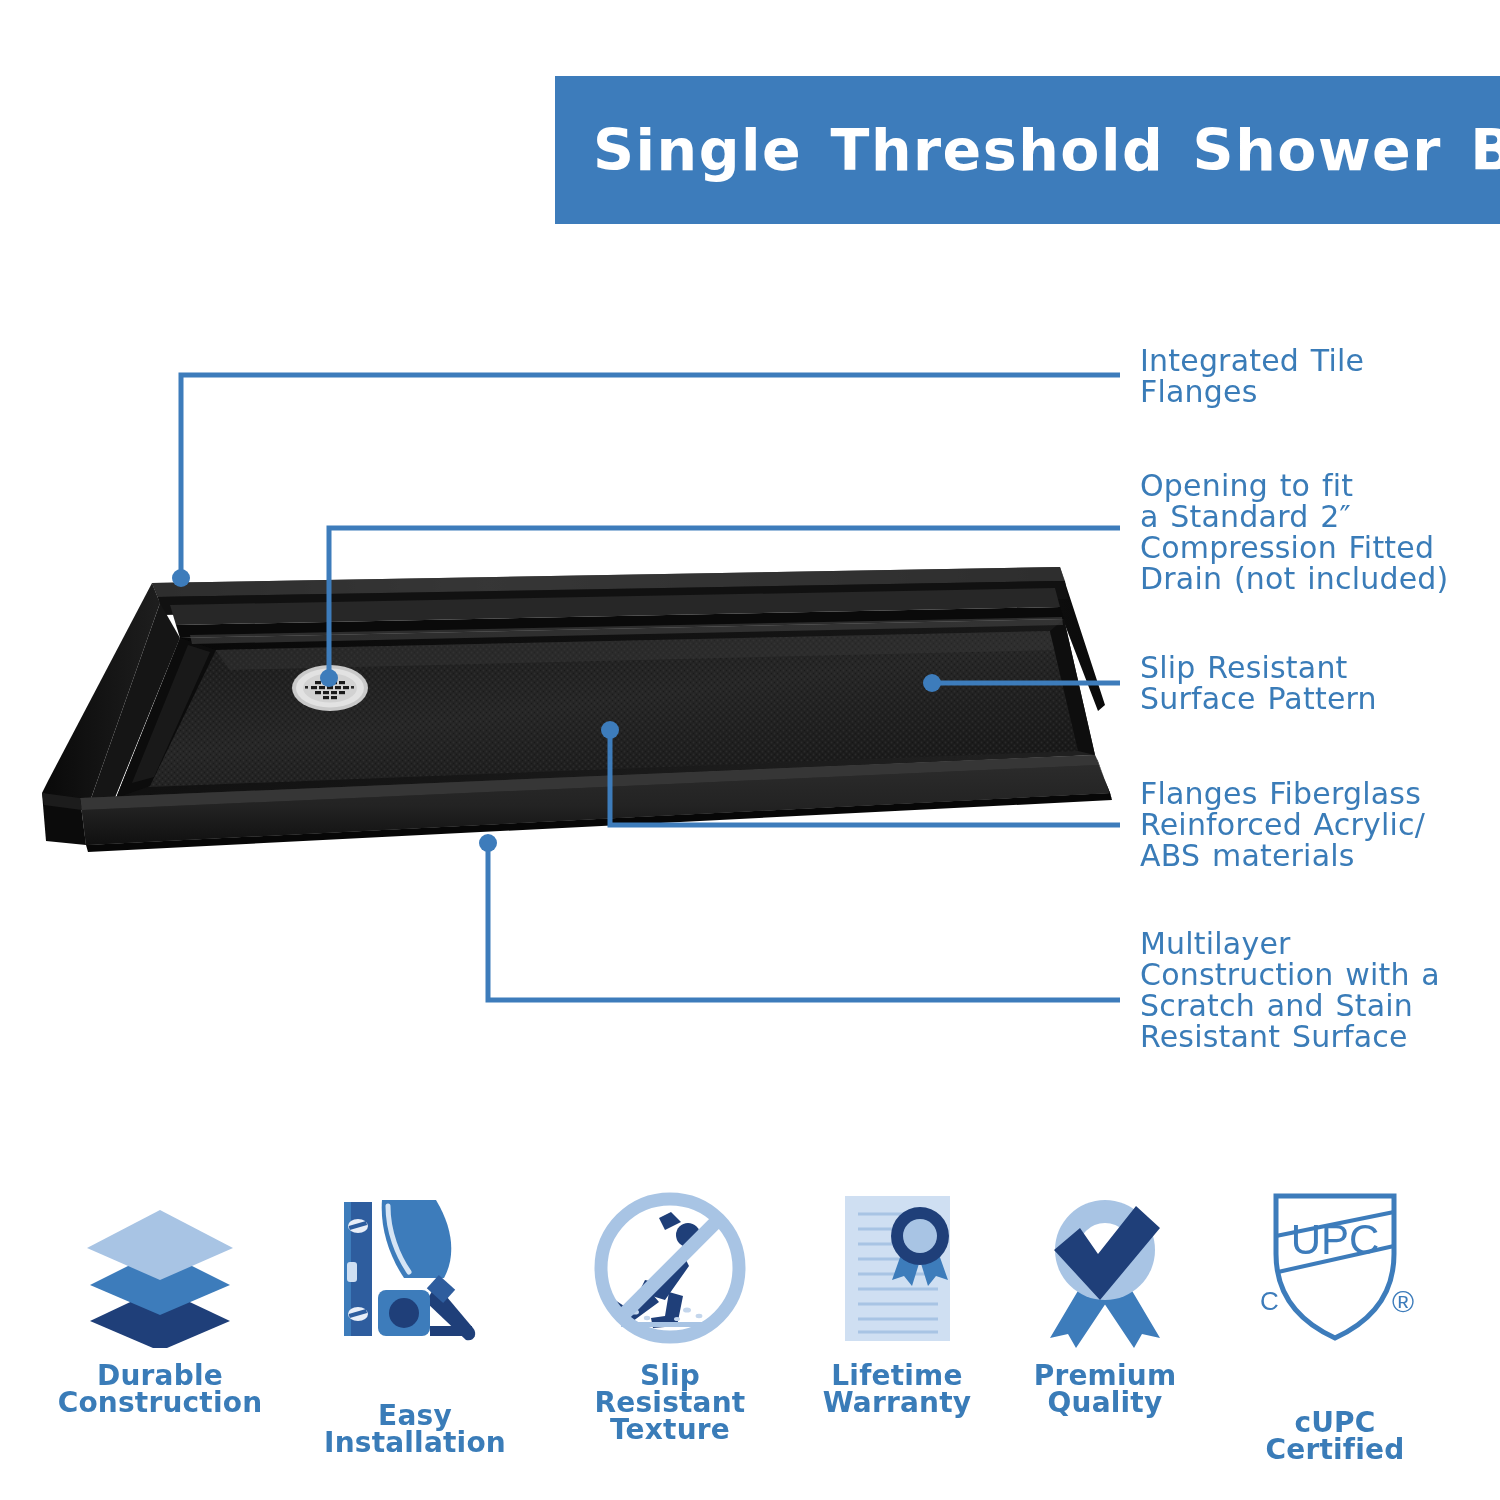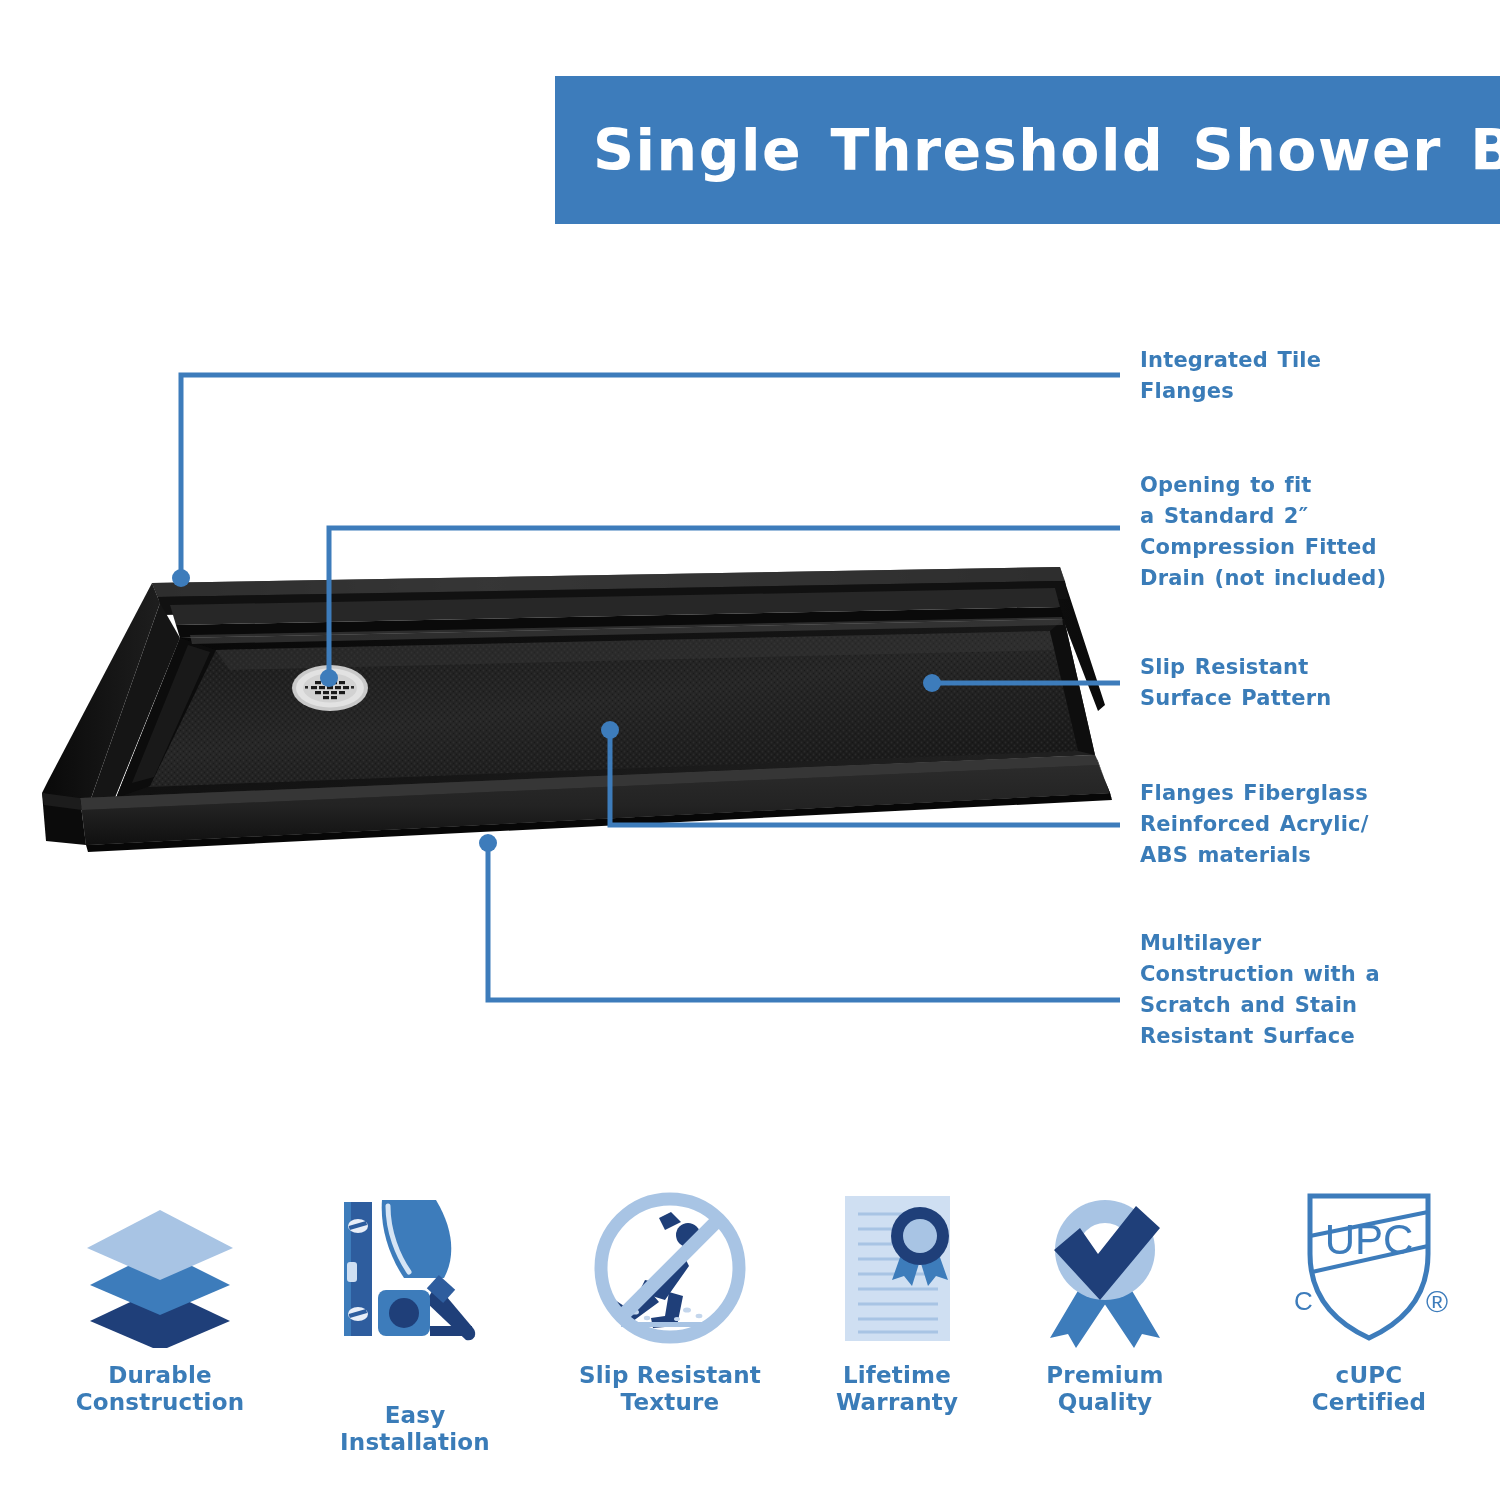--- a/index.html
+++ b/index.html
@@ -26,22 +26,22 @@
     word-spacing:7px;
     margin-left:38px;
     white-space:nowrap;
     font-family:"DejaVu Sans", sans-serif;
   }
 
   
   .callout-label{
     position:absolute;
     color:#3a7cb8;
-    font-weight:bold;
-    font-size:21px;
+    font-weight:normal;
+    font-size:30px;
     line-height:31px;
     letter-spacing:0.2px;
     word-spacing:2px;
     font-family:"DejaVu Sans", sans-serif;
     white-space:pre-line;
   }
   #callout-label-0{left:1140px;top:345px;}
   #callout-label-1{left:1140px;top:470px;}
   #callout-label-2{left:1140px;top:652px;}
   #callout-label-3{left:1140px;top:778px;}
@@ -63,21 +63,21 @@
   }
   .feature-icon{
     height:165px;width:170px;
     display:flex;align-items:center;justify-content:center;
   }
   .feature-label{
     margin-top:12px;
     text-align:center;
     color:#3a7cb8;
     font-weight:bold;
-    font-size:23px;
+    font-size:28px;
     line-height:27px;
     letter-spacing:0.2px;
     font-family:"DejaVu Sans", sans-serif;
     white-space:pre-line;
   }
 </style>
 </head>
 <body>
 
 <div class="stage">
@@ -335,21 +335,21 @@
           <circle cx="85" cy="62" r="50" fill="#a8c4e4"></circle>
           <circle cx="85" cy="62" r="27" fill="#ffffff"></circle>
 
           <path d="M34 62 L60 40 L78 66 L116 18 L140 40 L80 112 Z" fill="#1f3f79"></path>
         </svg>
       </div>
       <div class="feature-label">Premium
 Quality</div>
     </div>
 
-    <div class="feature-item" style="left:1264px;">
+    <div class="feature-item" style="left:1230px;gap:47px;">
       <div class="feature-icon">
         <svg viewBox="0 0 170 160" width="170" height="160">
           <path d="M26 8 L144 8 L144 66 C144 108 120 134 85 150 C50 134 26 108 26 66 Z" fill="none" stroke="#3d7cbb" stroke-width="5"></path>
           <line x1="26" y1="48" x2="144" y2="24" stroke="#3d7cbb" stroke-width="4"></line>
           <line x1="28" y1="84" x2="144" y2="58" stroke="#3d7cbb" stroke-width="4"></line>
           <text x="85" y="66" text-anchor="middle" font-family="'Liberation Sans', sans-serif" font-size="42" fill="#3d7cbb">UPC</text>
           <text x="10" y="122" font-family="'Liberation Sans', sans-serif" font-size="26" fill="#3d7cbb">C</text>
           <text x="142" y="124" font-family="'Liberation Sans', sans-serif" font-size="30" fill="#3d7cbb">®</text>
         </svg>
       </div>

